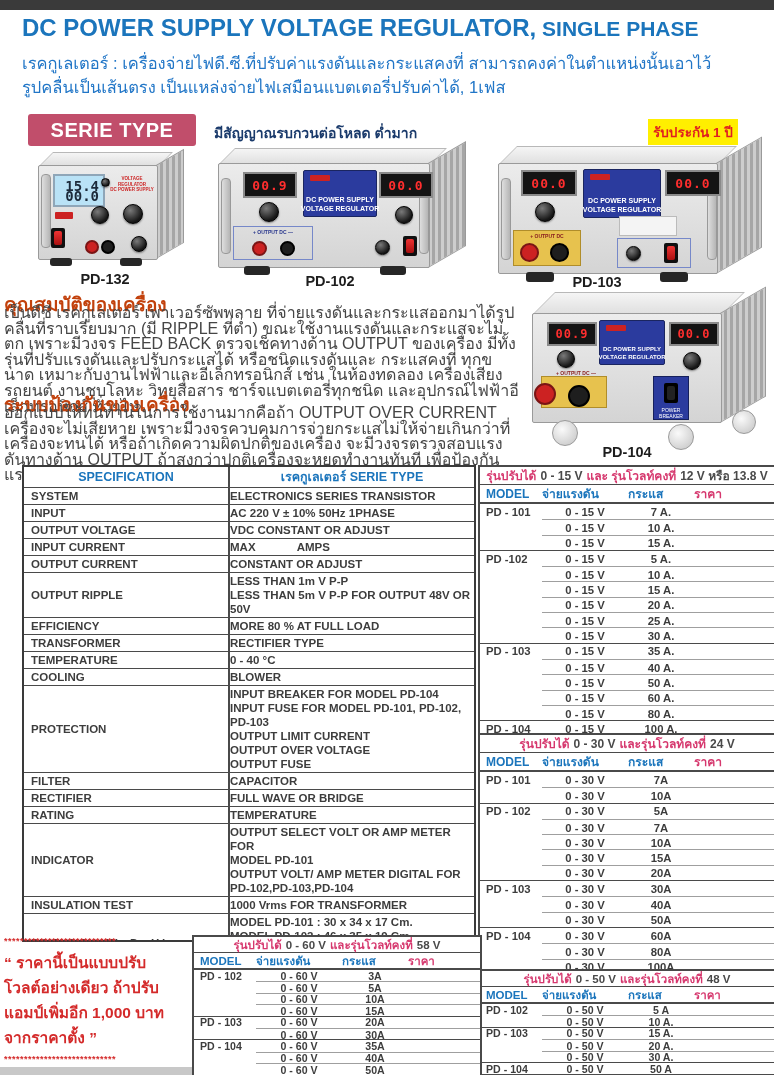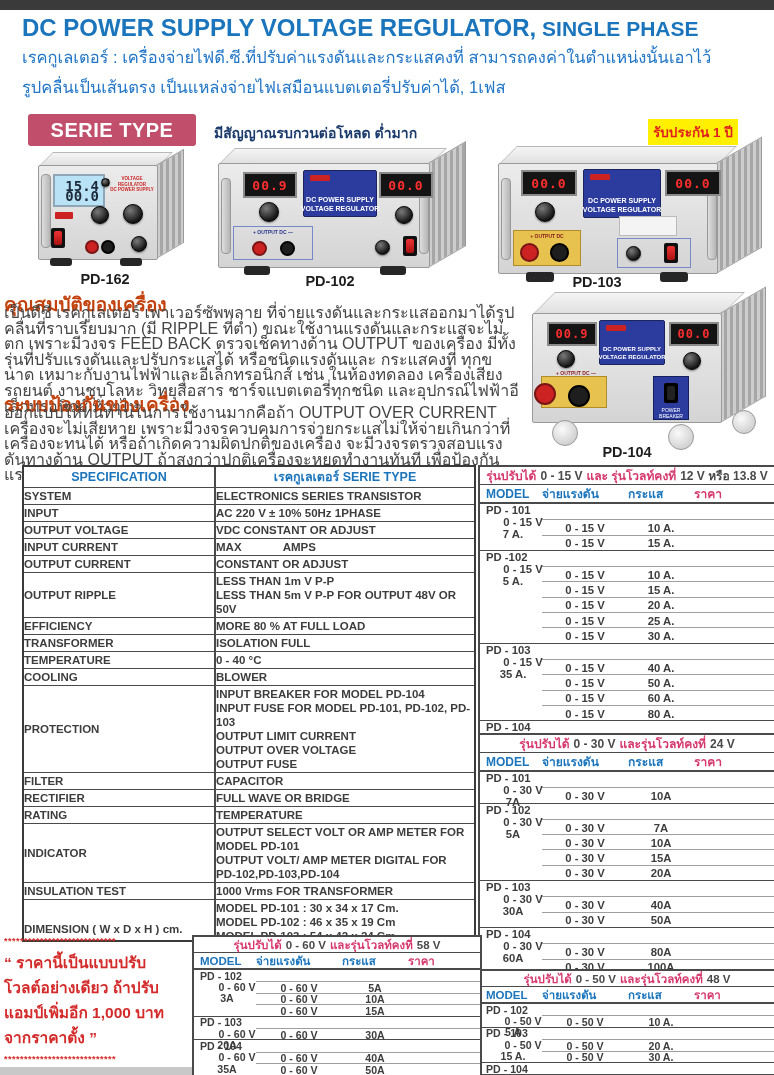--- a/index.html
+++ b/index.html
@@ -60,40 +60,40 @@
   
   .sec-head{position:absolute;left:4px;color:#c2410c;font-weight:bold;font-size:19px;}
   .sec-body{position:absolute;left:4px;width:517px;font-size:16px;line-height:15.6px;color:#454545;text-align:left;}
 
   
   .stable{position:absolute;left:22px;top:465px;width:450px;height:473px;border:2px solid #3a3a3a;
         background:#fff;overflow:hidden;font-weight:bold;font-size:11.5px;color:#3d3d3d;}
   .shead{display:flex;}
   .shead .sl,.shead .sv{color:#1b75bc;font-size:12.5px;justify-content:center;text-align:center;padding-top:3px;padding-bottom:3px;}
   .srow{display:flex;border-top:1px solid #4a4a4a;}
-  .sl{width:190px;padding:1px 0;border-right:2px solid #4a4a4a;display:flex;align-items:center;}
+  .sl{width:190px;padding:1px 7px;border-right:2px solid #4a4a4a;display:flex;align-items:center;}
   .sv{flex:1;padding:1px 0;white-space:pre-line;line-height:14px;display:flex;flex-direction:column;justify-content:center;}
   .shead .sv{display:flex;align-items:center;}
 
   
   .ptable{position:absolute;background:#fff;border:2px solid #4a4a4a;font-weight:bold;color:#3d3d3d;}
   .ptitle{height:17px;display:flex;align-items:center;justify-content:center;gap:4px;
         border-bottom:1px solid #4a4a4a;font-size:12px;white-space:nowrap;}
   .ptitle .pink{color:#d6386e;}
   .ptitle .dark{color:#4a4a4a;}
   .phead{display:flex;height:17px;align-items:center;border-bottom:2px solid #4a4a4a;font-size:12px;}
   .phead .blue{color:#1b75bc;}
   .phead .pinkc{color:#d6386e;}
   .prow{display:flex;height:15.3px;font-size:11.3px;}
   .prow > div{height:100%;display:flex;align-items:center;justify-content:center;}
   .pm{width:62px;justify-content:flex-start !important;padding-left:6px;box-sizing:border-box;}
   .pv{width:86px;}
   .pa{width:66px;}
   .pp{flex:1;}
-  .prow.group-start{border-top:1px solid #4a4a4a;flex-direction:column;}
+  .prow.group-start{border-top:1px solid #4a4a4a;}
   .prow:not(.group-start) .pv,.prow:not(.group-start) .pa,.prow:not(.group-start) .pp{border-top:1px solid #9f9f9f;}
   .rows > div:first-of-type{border-top:none !important;}
   .tight .ptitle,.tight .phead{height:15px;font-size:11.5px;}
   .tight .prow{height:11.4px;font-size:10.6px;}
 
   
   .pnote{position:absolute;left:4px;top:936px;width:184px;color:#d42a2a;font-weight:bold;}
   .pnote .stars{font-size:9px;letter-spacing:.5px;white-space:nowrap;overflow:hidden;width:182px;}
   .pnote .ntext{font-size:15.5px;line-height:25px;white-space:pre-line;margin:4px 0;}
 </style>
@@ -101,21 +101,21 @@
 <body>
 
 <div class="page">
 
   <div class="topbar"></div>
   <div class="bottombar"></div>
 
   <div class="title">
     <span class="t1">DC POWER SUPPLY VOLTAGE REGULATOR,</span><span class="t2"> SINGLE PHASE</span>
   </div>
-  <div class="sub" style="top:44px;">เรคกูเลเตอร์ : เครื่องจ่ายไฟดี.ซี.ที่ปรับค่าแรงดันและกระแสคงที่ สามารถคงค่าในตำแหน่งนั้นเอาไว้</div>
+  <div class="sub" style="top:50px;">เรคกูเลเตอร์ : เครื่องจ่ายไฟดี.ซี.ที่ปรับค่าแรงดันและกระแสคงที่ สามารถคงค่าในตำแหน่งนั้นเอาไว้</div>
   <div class="sub" style="top:74px;">รูปคลื่นเป็นเส้นตรง เป็นแหล่งจ่ายไฟเสมือนแบตเตอรี่ปรับค่าได้, 1เฟส</div>
   <div class="serie-banner">SERIE TYPE</div>
   <div class="serie-note">มีสัญญาณรบกวนต่อโหลด ต่ำมาก</div>
   <div class="warranty">รับประกัน 1 ปี</div>
 
   <div class="device" id="dev101" style="left:28px;top:152px;width:165px;height:120px;">
     <div class="dtop" style="left:10px;top:0;width:118px;height:13px;"></div>
     <div class="dside" style="left:128px;top:13px;width:26px;height:92px;"></div>
     <div class="front" style="left:10px;top:13px;width:118px;height:93px;">
       <div class="handle" style="left:2px;top:8px;height:72px;"></div>
@@ -134,21 +134,21 @@
       <div class="sw" style="left:12px;top:62px;width:14px;height:20px;">
           <i></i>
         </div>
       <div class="post red" style="left:46px;top:74px;width:10px;height:10px;"></div>
       <div class="post blackp" style="left:62px;top:74px;width:10px;height:10px;"></div>
       <div class="knob" style="left:92px;top:70px;width:14px;height:14px;"></div>
     </div>
     <div class="foot" style="left:22px;top:106px;width:22px;height:8px;"></div>
     <div class="foot" style="left:92px;top:106px;width:22px;height:8px;"></div>
   </div>
-  <div class="dlabel" style="left:60px;top:271px;">PD-162</div>
+  <div class="dlabel" style="left:60px;top:271px;">PD-132</div>
 
   <div class="device" id="dev102" style="left:212px;top:148px;width:268px;height:136px;">
     <div class="dtop" style="left:6px;top:0;width:210px;height:15px;"></div>
     <div class="dside" style="left:216px;top:15px;width:36px;height:103px;"></div>
     <div class="front" style="left:6px;top:15px;width:210px;height:103px;">
       <div class="handle" style="left:2px;top:14px;height:74px;"></div>
       <div class="handle" style="left:200px;top:14px;height:74px;"></div>
       <div class="seg" style="left:24px;top:8px;width:50px;height:22px;font-size:13px;">00.9</div>
       <div class="plate" style="left:84px;top:6px;width:72px;height:42px;">
         <span class="chip"></span>
@@ -280,21 +280,21 @@
 LESS THAN 5m V P-P FOR OUTPUT 48V OR 50V</div>
         </div>
 
         <div class="srow">
           <div class="sl">EFFICIENCY</div>
           <div class="sv">MORE  80 % AT FULL LOAD</div>
         </div>
 
         <div class="srow">
           <div class="sl">TRANSFORMER</div>
-          <div class="sv">ISOLATION   FULL</div>
+          <div class="sv">RECTIFIER   TYPE</div>
         </div>
 
         <div class="srow">
           <div class="sl">TEMPERATURE</div>
           <div class="sv">0 - 40  °C</div>
         </div>
 
         <div class="srow">
           <div class="sl">COOLING</div>
           <div class="sv">BLOWER</div>

